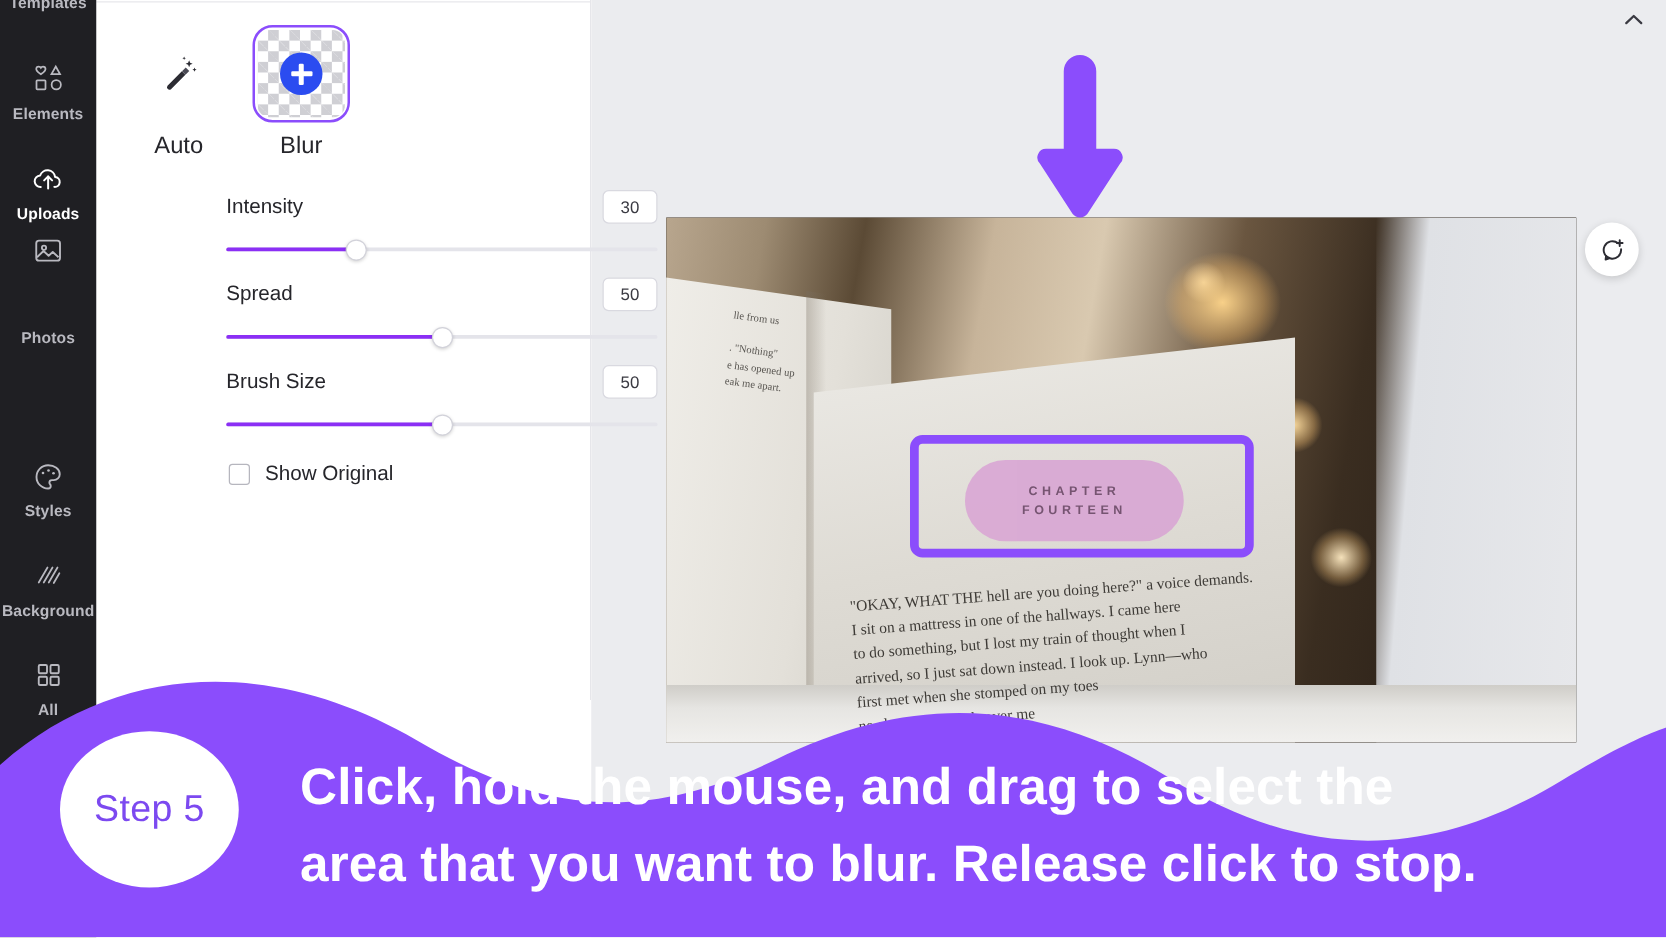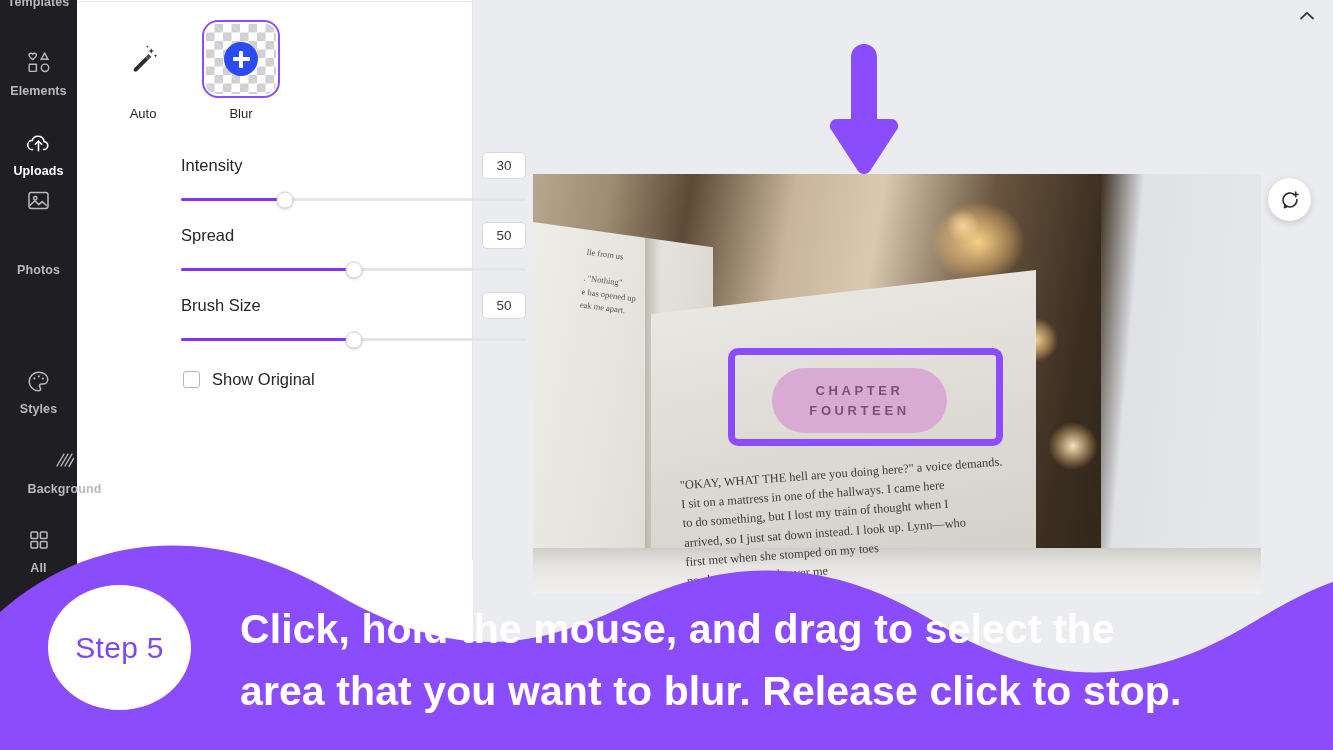--- a/index.html
+++ b/index.html
@@ -49,21 +49,21 @@
   }
   .tool {
     display:flex; flex-direction:column; align-items:center; cursor:pointer; width:72px;
   }
   .tool .swatch {
     width:70px; height:70px; border-radius:10px;
     display:flex; align-items:center; justify-content:center;
     position:relative;
   }
   .tool .swatch.plain { width:70px; height:70px; background:transparent; }
-  .tool .tlabel { font-size:13px; color:#26262b; margin-top:12px; }
+  .tool .tlabel { font-size:19px; color:#26262b; margin-top:12px; }
 
   
   .checker {
     width:70px; height:70px; border-radius:10px;
     background-color:#ffffff;
     background-image:
       linear-gradient(45deg,#cfcfd4 25%,transparent 25%,transparent 75%,#cfcfd4 75%),
       linear-gradient(45deg,#cfcfd4 25%,transparent 25%,transparent 75%,#cfcfd4 75%);
     background-size:17px 17px;
     background-position:0 0, 8.5px 8.5px;
@@ -201,21 +201,21 @@
   }
 
   
   .pill {
     position:absolute; left:239px; top:194px; width:175px; height:65px;
     background:#d9a8d4; border-radius:34px;
     display:flex; flex-direction:column; align-items:center; justify-content:center;
     opacity:.93;
   }
   .pill span {
-    font-size:13px; letter-spacing:3.6px; color:#6e4a6a; font-weight:700; line-height:1.5;
+    font-size:10px; letter-spacing:3.6px; color:#6e4a6a; font-weight:700; line-height:1.5;
   }
 
   
   .sel-rect {
     position:absolute; left:195px; top:174px; width:275px; height:98px;
     border:7px solid #8b4dfc; border-radius:10px;
     box-sizing:border-box; z-index:6;
   }
 
   
@@ -294,21 +294,21 @@
         <svg width="25" height="25" viewBox="0 0 25 25" fill="none" stroke="#b9b9c0" stroke-width="1.5">
           <path d="M12.5 3.2a9.3 9.3 0 1 0 0 18.6c1.3 0 2.1-.9 2.1-2 0-.6-.2-1-.6-1.4-.3-.4-.5-.8-.5-1.3 0-1.1.9-2 2-2h1.5c2.6 0 4.8-2.1 4.8-4.8 0-4-4.2-7.1-9.3-7.1z"></path>
           <circle cx="8.4" cy="9.4" r="1.05" fill="#b9b9c0" stroke="none"></circle>
           <circle cx="12.8" cy="7.4" r="1.05" fill="#b9b9c0" stroke="none"></circle>
           <circle cx="16.8" cy="9.6" r="1.05" fill="#b9b9c0" stroke="none"></circle>
         </svg>
       </div>
       <div class="ri-label">Styles</div>
     </div>
 
-    <div class="rail-item" style="top:440px;height:62px;margin-left:26px;">
+    <div class="rail-item" style="top:440px;height:62px;">
       <div class="ri-icon">
         <svg width="25" height="25" viewBox="0 0 25 25" fill="none" stroke="#b9b9c0" stroke-width="1.4" stroke-linecap="round">
           <path d="M5 17L12 5M9 17L16 5M13 17L20 5M17 17.4L21.5 9.6"></path>
         </svg>
       </div>
       <div class="ri-label">Background</div>
     </div>
 
     <div class="rail-item" style="top:519px;height:62px;">
       <div class="ri-icon">

